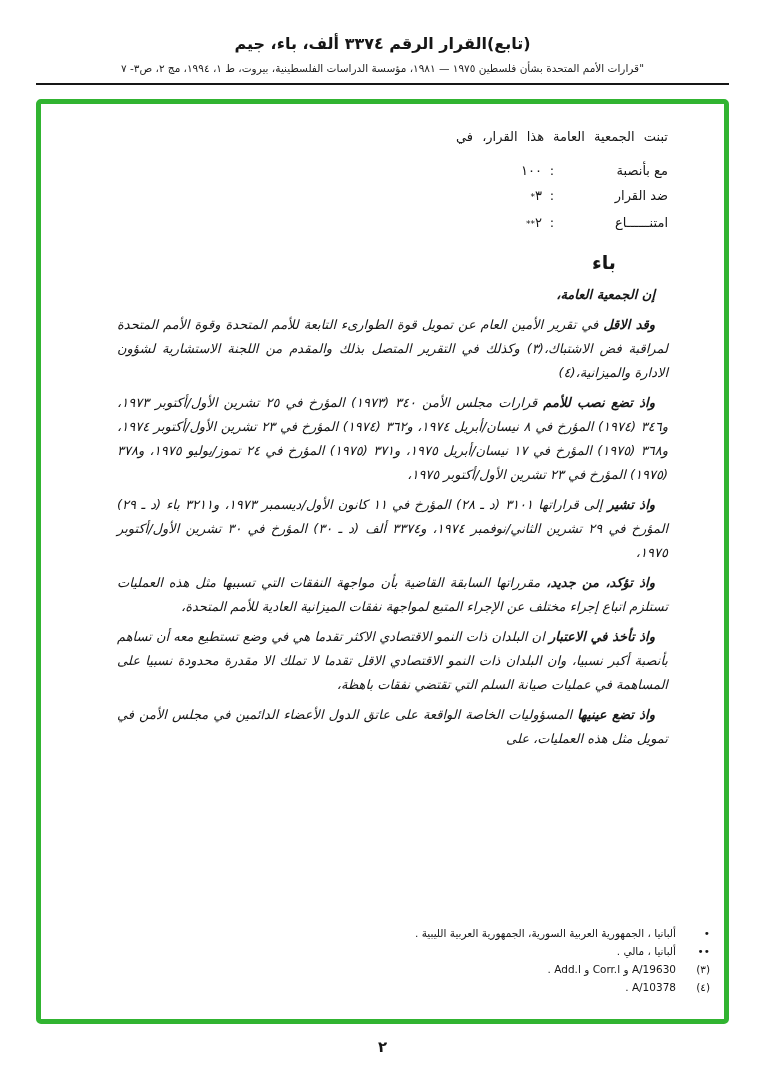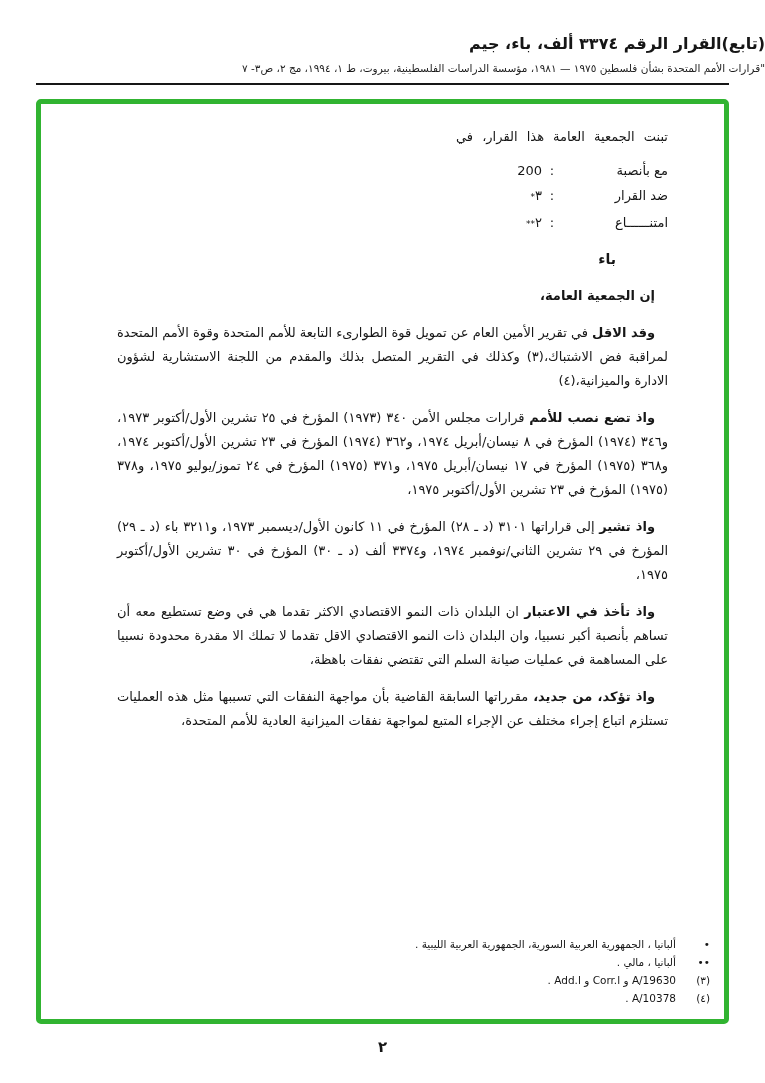--- a/index.html
+++ b/index.html
@@ -7,33 +7,33 @@
   body {
     width: 765px; height: 1083px;
     background: #ffffff;
     font-family: "DejaVu Sans", sans-serif;
     color: #161616;
     overflow: hidden;
   }
   .page { position: relative; width: 765px; height: 1083px; overflow: hidden; }
 
   
-  .header { direction: rtl; }
+  .header { direction: rtl; text-align: center; }
   .doc-title { margin-top: 34px; font-size: 16px; font-weight: bold; }
   .doc-source { margin-top: 9px; font-size: 10.5px; color: #1c1c1c; }
   .rule { margin: 9px 36px 0 36px; border-top: 2px solid #161616; height: 0; }
 
   
   .frame {
     direction: rtl;
     margin: 14px 36px 0 36px;
     height: 925px;
     border: 5px solid #31b431;
     border-radius: 5px;
-    padding: 18px 56px 12px 76px;
+    padding: 18px 56px 23px 76px;
     display: flex; flex-direction: column;
     overflow: hidden;
     font-size: 13px;
     justify-content: center;
   }
 
   .intro { margin-top: 2px; }
   .intro-line { text-align: right; line-height: 25px; }
   .intro .intro-line:nth-child(-n+2) { word-spacing: 5px; }
 
@@ -41,28 +41,29 @@
   .vote-line { display: flex; align-items: baseline; line-height: 25px; }
   .vote-label { flex: 0 0 108px; }
   .vote-colon { flex: 0 0 16px; text-align: center; }
   .vote-value { margin-right: 2px; }
   .vote-marker { font-size: 9px; }
 
   .section-heading {
     margin: 4px 52px 10px 0;
     text-align: right;
     font-weight: bold;
-    font-size: 14px;
+    font-size: 19px;
   }
 
   .para {
-    margin: 7px 0 6px 0;
+    margin: 0 0 6px 0;
     text-align: justify;
     text-indent: 13px;
     line-height: 24px;
+    font-style: italic;
   }
   .para .lead { font-weight: bold; }
 
   .footnotes { margin-top: auto; margin-left: 0; margin-right: -42px; font-size: 10.5px; }
   .fn-line { display: flex; line-height: 18px; }
   .fn-marker { flex: 0 0 34px; }
   .fn-text { flex: 1; }
 
   .page-number {
     margin-top: 14px;
@@ -85,21 +86,21 @@
   <div class="frame" style="border-color: rgb(49, 180, 49);">
 
     <div class="intro">
       <div class="intro-line">تبنت الجمعية العامة هذا القرار، في</div>
     </div>
 
     <div class="votes">
       <div class="vote-line">
         <span class="vote-label">مع بأنصبة</span>
         <span class="vote-colon">:</span>
-        <span class="vote-value">200</span>
+        <span class="vote-value">١٠٠</span>
         <sup class="vote-marker"></sup>
       </div>
       <div class="vote-line">
         <span class="vote-label">ضد القرار</span>
         <span class="vote-colon">:</span>
         <span class="vote-value">٣</span>
         <sup class="vote-marker">*</sup>
       </div>
       <div class="vote-line">
         <span class="vote-label">امتنــــــاع</span>
@@ -125,29 +126,33 @@
       <span class="lead">واذ تضع نصب للأمم</span>
       <span class="text">قرارات مجلس الأمن ٣٤٠ (١٩٧٣) المؤرخ في ٢٥ تشرين الأول/أكتوبر ١٩٧٣، و٣٤٦ (١٩٧٤) المؤرخ في ٨ نيسان/أبريل ١٩٧٤، و٣٦٢ (١٩٧٤) المؤرخ في ٢٣ تشرين الأول/أكتوبر ١٩٧٤، و٣٦٨ (١٩٧٥) المؤرخ في ١٧ نيسان/أبريل ١٩٧٥، و٣٧١ (١٩٧٥) المؤرخ في ٢٤ تموز/يوليو ١٩٧٥، و٣٧٨ (١٩٧٥) المؤرخ في ٢٣ تشرين الأول/أكتوبر ١٩٧٥،</span>
     </p>
 
     <p class="para">
       <span class="lead">واذ تشير</span>
       <span class="text">إلى قراراتها ٣١٠١ (د ـ ٢٨) المؤرخ في ١١ كانون الأول/ديسمبر ١٩٧٣، و٣٢١١ باء (د ـ ٢٩) المؤرخ في ٢٩ تشرين الثاني/نوفمبر ١٩٧٤، و٣٣٧٤ ألف (د ـ ٣٠) المؤرخ في ٣٠ تشرين الأول/أكتوبر ١٩٧٥،</span>
     </p>
 
     <p class="para">
+      <span class="lead">واذ تؤكد، من جديد،</span>
+      <span class="text">مقرراتها السابقة القاضية بأن مواجهة النفقات التي تسببها مثل هذه العمليات تستلزم اتباع إجراء مختلف عن الإجراء المتبع لمواجهة نفقات الميزانية العادية للأمم المتحدة،</span>
+    </p>
+
+    <p class="para">
       <span class="lead">واذ تأخذ في الاعتبار</span>
       <span class="text">ان البلدان ذات النمو الاقتصادي الاكثر تقدما هي في وضع تستطيع معه أن تساهم بأنصبة أكبر نسبيا، وان البلدان ذات النمو الاقتصادي الاقل تقدما لا تملك الا مقدرة محدودة نسبيا على المساهمة في عمليات صيانة السلم التي تقتضي نفقات باهظة،</span>
     </p>
 
     <p class="para">
-      <span class="lead">واذ تؤكد، من جديد،</span>
-      <span class="text">مقرراتها السابقة القاضية بأن مواجهة النفقات التي تسببها مثل هذه العمليات تستلزم اتباع إجراء مختلف عن الإجراء المتبع لمواجهة نفقات الميزانية العادية للأمم المتحدة،</span>
+      <span class="lead">واذ تضع عينيها</span>
+      <span class="text">المسؤوليات الخاصة الواقعة على عاتق الدول الأعضاء الدائمين في مجلس الأمن في تمويل مثل هذه العمليات، على</span>
     </p>
-
 
     <div class="footnotes">
       <div class="fn-line">
         <span class="fn-marker">•</span>
         <span class="fn-text">ألبانيا ، الجمهورية العربية السورية، الجمهورية العربية الليبية .</span>
       </div>
       <div class="fn-line">
         <span class="fn-marker">••</span>
         <span class="fn-text">ألبانيا ، مالي .</span>
       </div>

